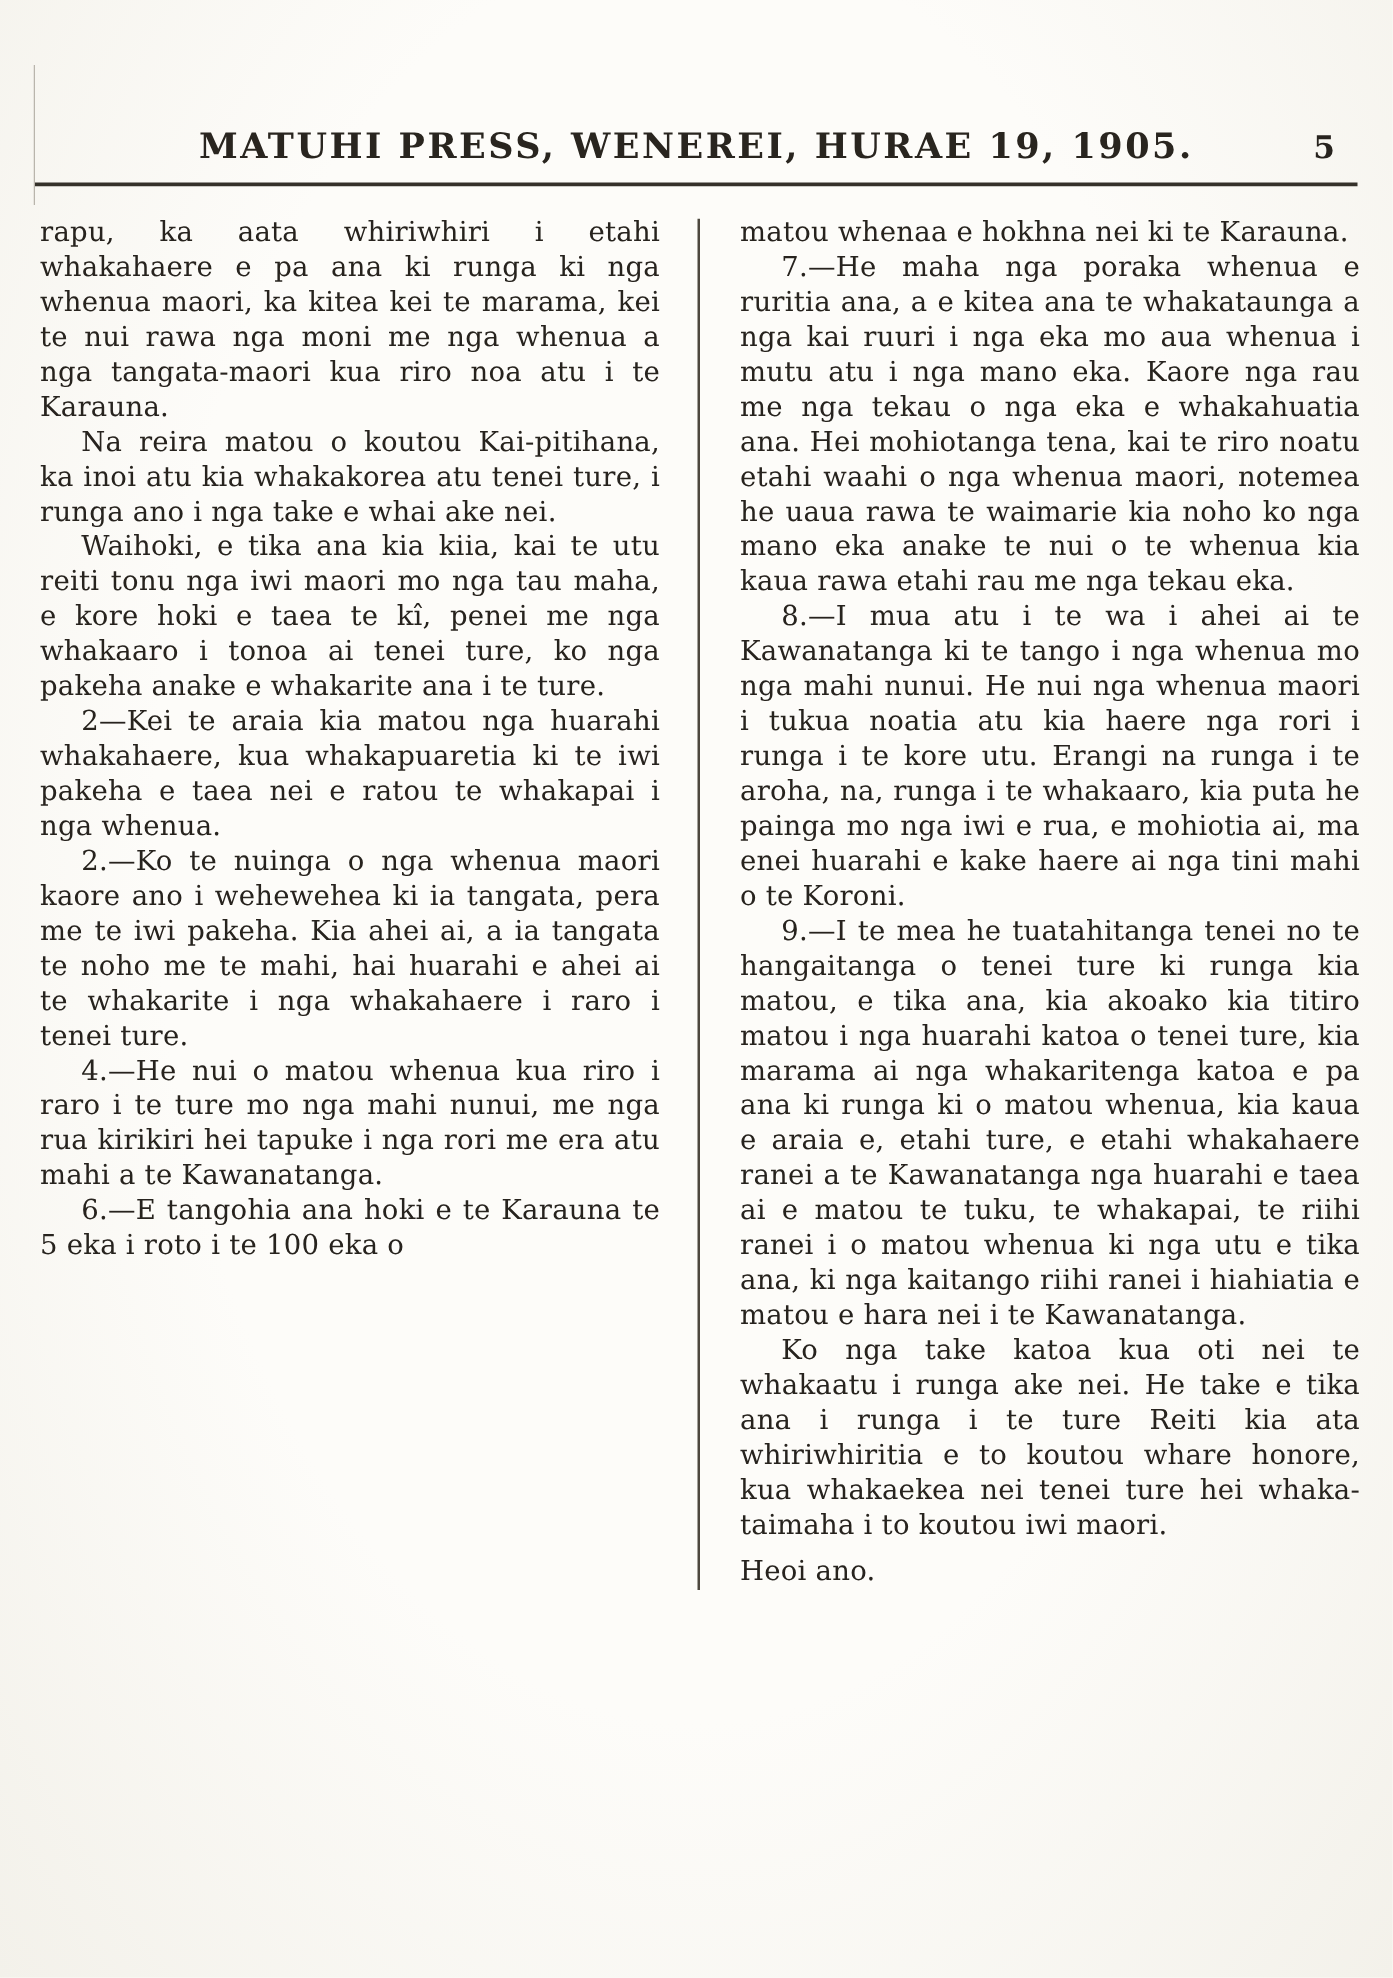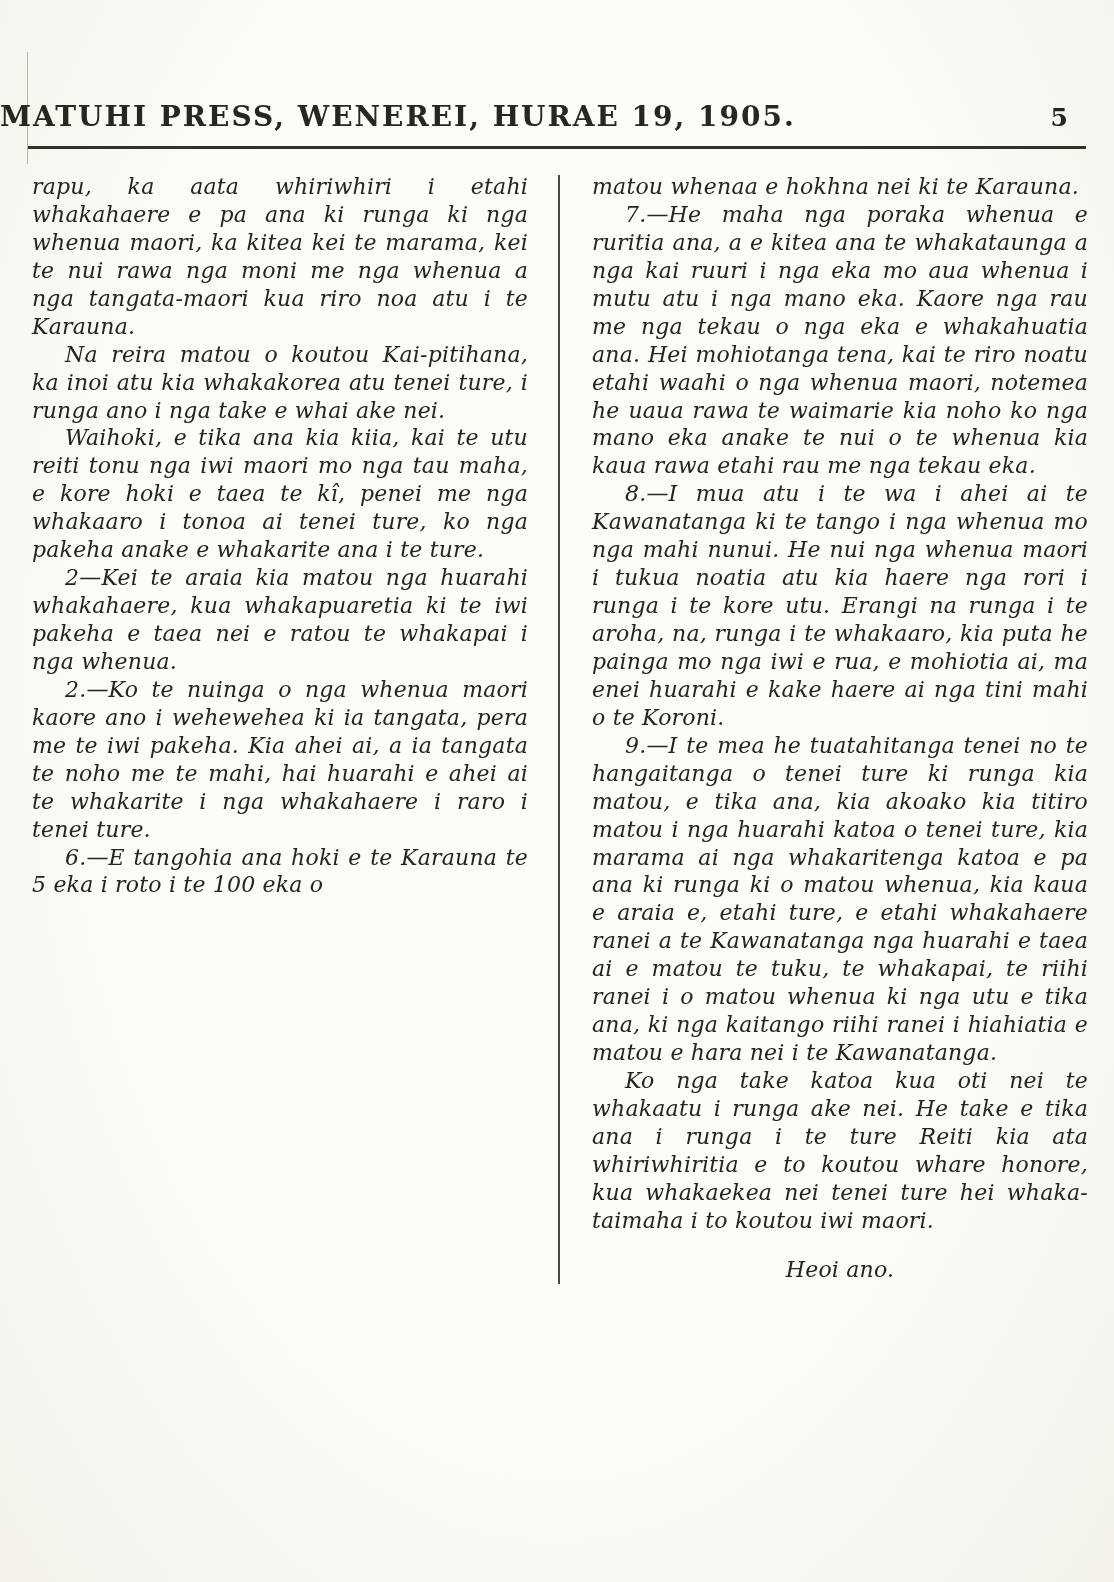--- a/index.html
+++ b/index.html
@@ -24,20 +24,21 @@
     position: absolute;
     left: 27px;
     top: 52px;
     width: 1px;
     height: 112px;
     background: #b9b5ac;
   }
   .header {
     position: relative;
     padding-top: 100px;
+    text-align: center;
   }
   .masthead {
     display: inline-block;
     font-size: 28px;
     font-weight: bold;
     letter-spacing: 2px;
     color: #29251f;
   }
   .page-number {
     position: absolute;
@@ -67,27 +68,25 @@
   .column.left  { padding-right: 30px; }
   .column.right { padding-left: 32px; }
   .column-divider {
     width: 0;
     border-left: 2px solid #4d483f;
     margin-top: 2px;
   }
   .para {
     margin: 0;
     text-indent: 1.5em;
-    font-style: italic;
   }
   .para.flush  { text-indent: 0; }
   .para.center {
     text-indent: 0;
-    text-align: center;
-    margin-top: 21px;
+    margin-top: 9px;
   }
 </style>
 </head>
 <body>
 
 <div class="page">
 
   <div class="scan-artifact-left"></div>
 
   <header class="header">
@@ -97,20 +96,21 @@
 
   <hr class="header-rule">
 
   <main class="columns">
     <section class="column left">
         <p class="para flush">rapu, ka aata whiriwhiri i etahi whakahaere e pa ana ki runga ki nga whenua maori, ka kitea kei te marama, kei te nui rawa nga moni me nga whenua a nga tangata-maori kua riro noa atu i te Karauna.</p>
         <p class="para indent">Na reira matou o koutou Kai-pitihana, ka inoi atu kia whakakorea atu tenei ture, i runga ano i nga take e whai ake nei.</p>
         <p class="para indent">Waihoki, e tika ana kia kiia, kai te utu reiti tonu nga iwi maori mo nga tau maha, e kore hoki e taea te kî, penei me nga whakaaro i tonoa ai tenei ture, ko nga pakeha anake e whakarite ana i te ture.</p>
         <p class="para indent">2—Kei te araia kia matou nga huarahi whakahaere, kua whakapuaretia ki te iwi pakeha e taea nei e ratou te whakapai i nga whenua.</p>
         <p class="para indent">2.—Ko te nuinga o nga whenua maori kaore ano i wehewehea ki ia tangata, pera me te iwi pakeha. Kia ahei ai, a ia tangata te noho me te mahi, hai huarahi e ahei ai te whakarite i nga whakahaere i raro i tenei ture.</p>
+        <p class="para indent">4.—He nui o matou whenua kua riro i raro i te ture mo nga mahi nunui, me nga rua kirikiri hei tapuke i nga rori me era atu mahi a te Kawanatanga.</p>
         <p class="para indent">6.—E tangohia ana hoki e te Karauna te 5 eka i roto i te 100 eka o</p>
       </section>
     <div class="column-divider"></div>
     <section class="column right">
         <p class="para flush">matou whenaa e hokhna nei ki te Karauna.</p>
         <p class="para indent">7.—He maha nga poraka whenua e ruritia ana, a e kitea ana te whakataunga a nga kai ruuri i nga eka mo aua whenua i mutu atu i nga mano eka. Kaore nga rau me nga tekau o nga eka e whakahuatia ana. Hei mohiotanga tena, kai te riro noatu etahi waahi o nga whenua maori, notemea he uaua rawa te waimarie kia noho ko nga mano eka anake te nui o te whenua kia kaua rawa etahi rau me nga tekau eka.</p>
         <p class="para indent">8.—I mua atu i te wa i ahei ai te Kawanatanga ki te tango i nga whenua mo nga mahi nunui. He nui nga whenua maori i tukua noatia atu kia haere nga rori i runga i te kore utu. Erangi na runga i te aroha, na, runga i te whakaaro, kia puta he painga mo nga iwi e rua, e mohiotia ai, ma enei huarahi e kake haere ai nga tini mahi o te Koroni.</p>
         <p class="para indent">9.—I te mea he tuatahitanga tenei no te hangaitanga o tenei ture ki runga kia matou, e tika ana, kia akoako kia titiro matou i nga huarahi katoa o tenei ture, kia marama ai nga whakaritenga katoa e pa ana ki runga ki o matou whenua, kia kaua e araia e, etahi ture, e etahi whakahaere ranei a te Kawanatanga nga huarahi e taea ai e matou te tuku, te whakapai, te riihi ranei i o matou whenua ki nga utu e tika ana, ki nga kaitango riihi ranei i hiahiatia e matou e hara nei i te Kawanatanga.</p>
         <p class="para indent">Ko nga take katoa kua oti nei te whakaatu i runga ake nei. He take e tika ana i runga i te ture Reiti kia ata whiriwhiritia e to koutou whare honore, kua whakaekea nei tenei ture hei whaka-taimaha i to koutou iwi maori.</p>
         <p class="para center">Heoi ano.</p>

